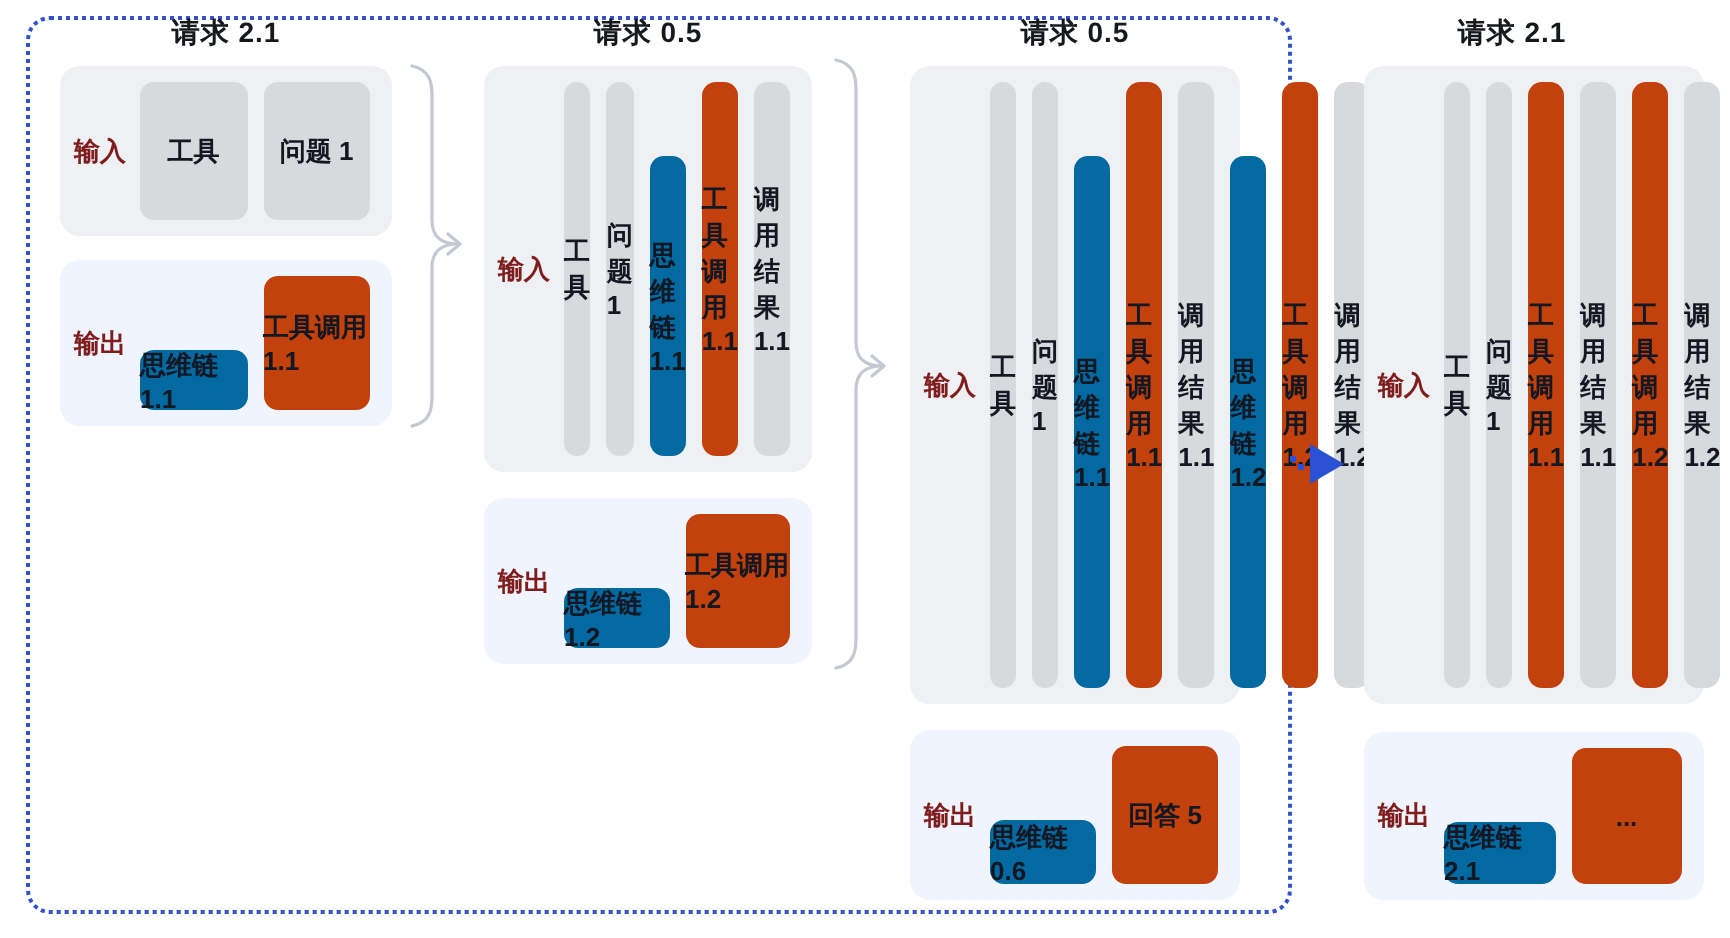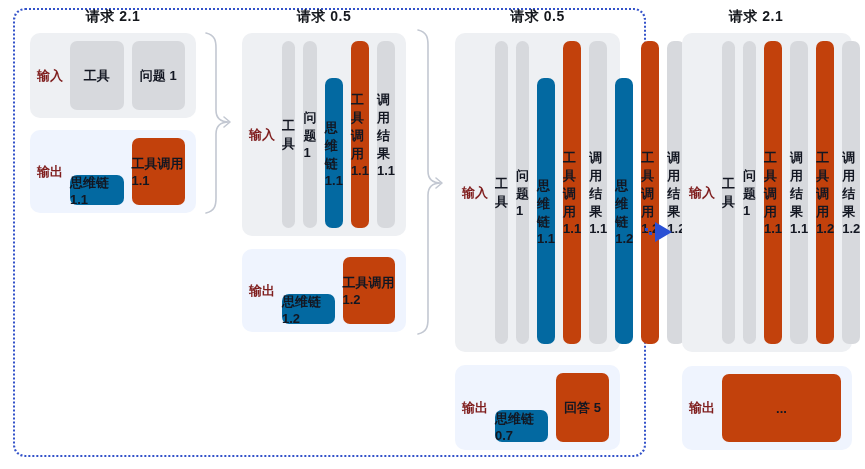--- a/index.html
+++ b/index.html
@@ -94,21 +94,21 @@
       <div class="box b-lblue">工具调用 1.1</div>
       <div class="box b-gray">调用结果 1.1</div>
       <div class="box b-blue">思维链 1.2</div>
       <div class="box b-lblue">工具调用 1.2</div>
       <div class="box b-gray">调用结果 1.2</div>
     </div>
   </div>
   <div class="group g-blue" style="left:455px;top:365px;width:165px;height:85px;">
     <div class="glabel">输出</div>
     <div class="boxes">
-      <div class="box b-blue">思维链 0.7</div>
+      <div class="box b-blue">思维链 0.6</div>
       <div class="box b-lblue">回答 5</div>
     </div>
   </div>
 
   <svg class="jump-arrow" style="left:644px;top:219px;" width="34" height="27" viewBox="0 0 34 27">
     <rect x="1" y="9" width="3" height="3" fill="#2a50d4"></rect>
     <rect x="5" y="13" width="3" height="3" fill="#2a50d4"></rect>
     <polygon points="11,3 28,13 11,23" fill="#2a50d4"></polygon>
   </svg>
 
@@ -121,17 +121,18 @@
       <div class="box b-lblue">工具调用 1.1</div>
       <div class="box b-gray">调用结果 1.1</div>
       <div class="box b-lblue">工具调用 1.2</div>
       <div class="box b-gray">调用结果 1.2</div>
       <div class="box b-gray">问题 1</div>
     </div>
   </div>
   <div class="group g-blue" style="left:682px;top:366px;width:170px;height:84px;">
     <div class="glabel">输出</div>
     <div class="boxes">
+      <div class="box b-blue">思维链 2.1</div>
       <div class="box b-lblue">...</div>
     </div>
   </div>
 
 </div>
 
 </body></html>

